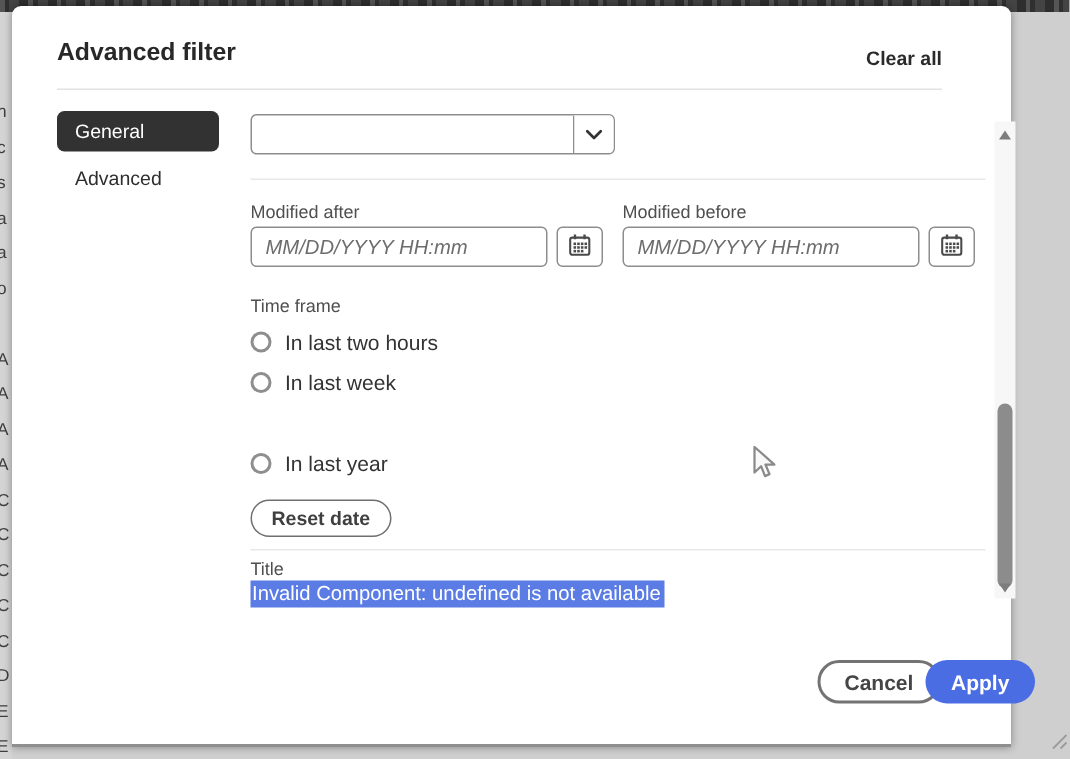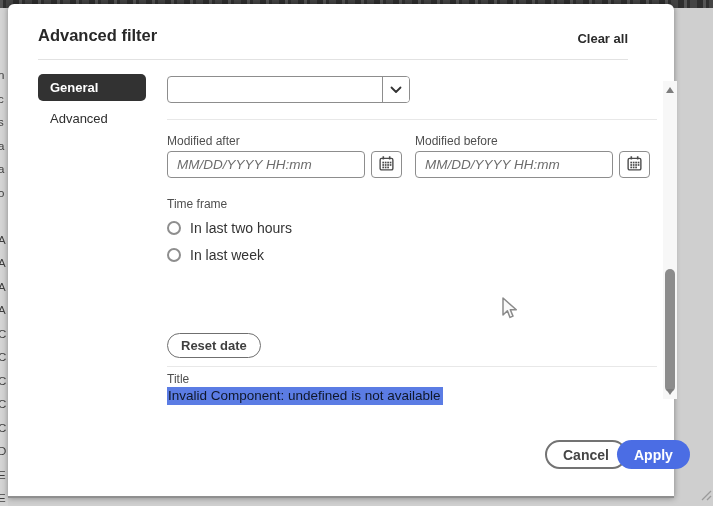--- a/index.html
+++ b/index.html
@@ -27,21 +27,21 @@
     box-shadow:0 0 6px rgba(0,0,0,.38);
     border-bottom:2px solid #8f8f8f;
   }
   .dialog-title { position:absolute; left:30px; top:22px; font-size:16.5px; font-weight:bold; color:#282828; }
   .clear-all { position:absolute; right:46px; top:27px; font-size:13px; font-weight:bold; color:#2a2a2a; cursor:pointer; }
   .hdr-divider { position:absolute; left:30px; right:46px; top:55px; height:1px; background:#e2e2e2; }
 
   .tab-general {
     position:absolute; left:30px; top:70px; width:108px; height:27px;
     background:#323232; border-radius:5px; color:#fff;
-    font-size:13px; font-weight:bold; line-height:27px; padding-left:12px; cursor:pointer;
+    font-size:13px; font-weight:normal; line-height:27px; padding-left:12px; cursor:pointer;
   }
   .tab-advanced { position:absolute; left:42px; top:107px; font-size:13px; color:#2e2e2e; cursor:pointer; }
 
   .combobox {
     position:absolute; left:159px; top:72px; width:243px; height:27px;
     border:1.5px solid #8d8d8d; border-radius:4px; display:flex; background:#fff;
   }
   .combobox input { flex:1; min-width:0; border:none; outline:none; background:transparent; font:13.5px "Liberation Sans", sans-serif; padding:0 8px; }
   .combo-btn { width:27px; border:none; border-left:1.5px solid #8d8d8d; background:#fff; border-radius:0 3px 3px 0; display:flex; align-items:center; justify-content:center; cursor:pointer; }
 
@@ -65,21 +65,21 @@
   .radio-circle { width:14px; height:14px; border:2px solid #8e8e8e; border-radius:50%; background:#fff; flex:none; }
   .radio-label { font-size:14px; color:#333; }
 
   .reset-btn {
     position:absolute; left:159px; top:329px; height:25px; padding:0 13px;
     background:#fff; border:1.8px solid #6f6f6f; border-radius:13px;
     font:bold 13px "Liberation Sans", sans-serif; color:#3f3f3f; cursor:pointer;text-align:center;
   }
 
   .title-value {
-    position:absolute; left:159px; top:383px; font-size:13.5px; color:#0f172a;
+    position:absolute; left:159px; top:383px; font-size:13.5px; color:#ffffff;
     background:#5b7ce4; padding:1px 3px 2px 1px; white-space:nowrap; cursor:text;
   }
 
   .scrollbar { position:absolute; left:655px; top:77px; width:14px; height:318px; background:#f7f7f7; }
   .scroll-up { position:absolute; top:6px; left:3px; width:0; height:0; border-left:4px solid transparent; border-right:4px solid transparent; border-bottom:6px solid #7d7d7d; cursor:pointer; }
   .scroll-down { position:absolute; bottom:4px; left:3px; width:0; height:0; border-left:4px solid transparent; border-right:4px solid transparent; border-top:6px solid #7d7d7d; cursor:pointer; }
   .scroll-thumb { position:absolute; left:2px; width:10px; top:188px; height:123px; background:#8c8c8c; border-radius:5px; cursor:grab; }
 
   .footer-cancel {
     position:absolute; left:537px; top:436px; height:29px; padding:0 16px;
@@ -197,20 +197,24 @@
     <div class="field-label" style="left:159px; top:193px">Time frame</div>
 
     <div class="radio-row" style="top:216px">
       <span class="radio-circle"></span>
       <span class="radio-label">In last two hours</span>
     </div>
     <div class="radio-row" style="top:243px">
       <span class="radio-circle"></span>
       <span class="radio-label">In last week</span>
     </div>
+    <div class="radio-row" style="top:297px">
+      <span class="radio-circle"></span>
+      <span class="radio-label">In last year</span>
+    </div>
 
     <button class="reset-btn">Reset date</button>
 
     <div class="content-divider" style="top:362px"></div>
 
     <div class="field-label" style="left:159px; top:368px">Title</div>
     <div class="title-value" style="background: rgb(91, 124, 228);">Invalid Component: undefined is not available</div>
 
     <div class="scrollbar">
       <div class="scroll-up"></div>

